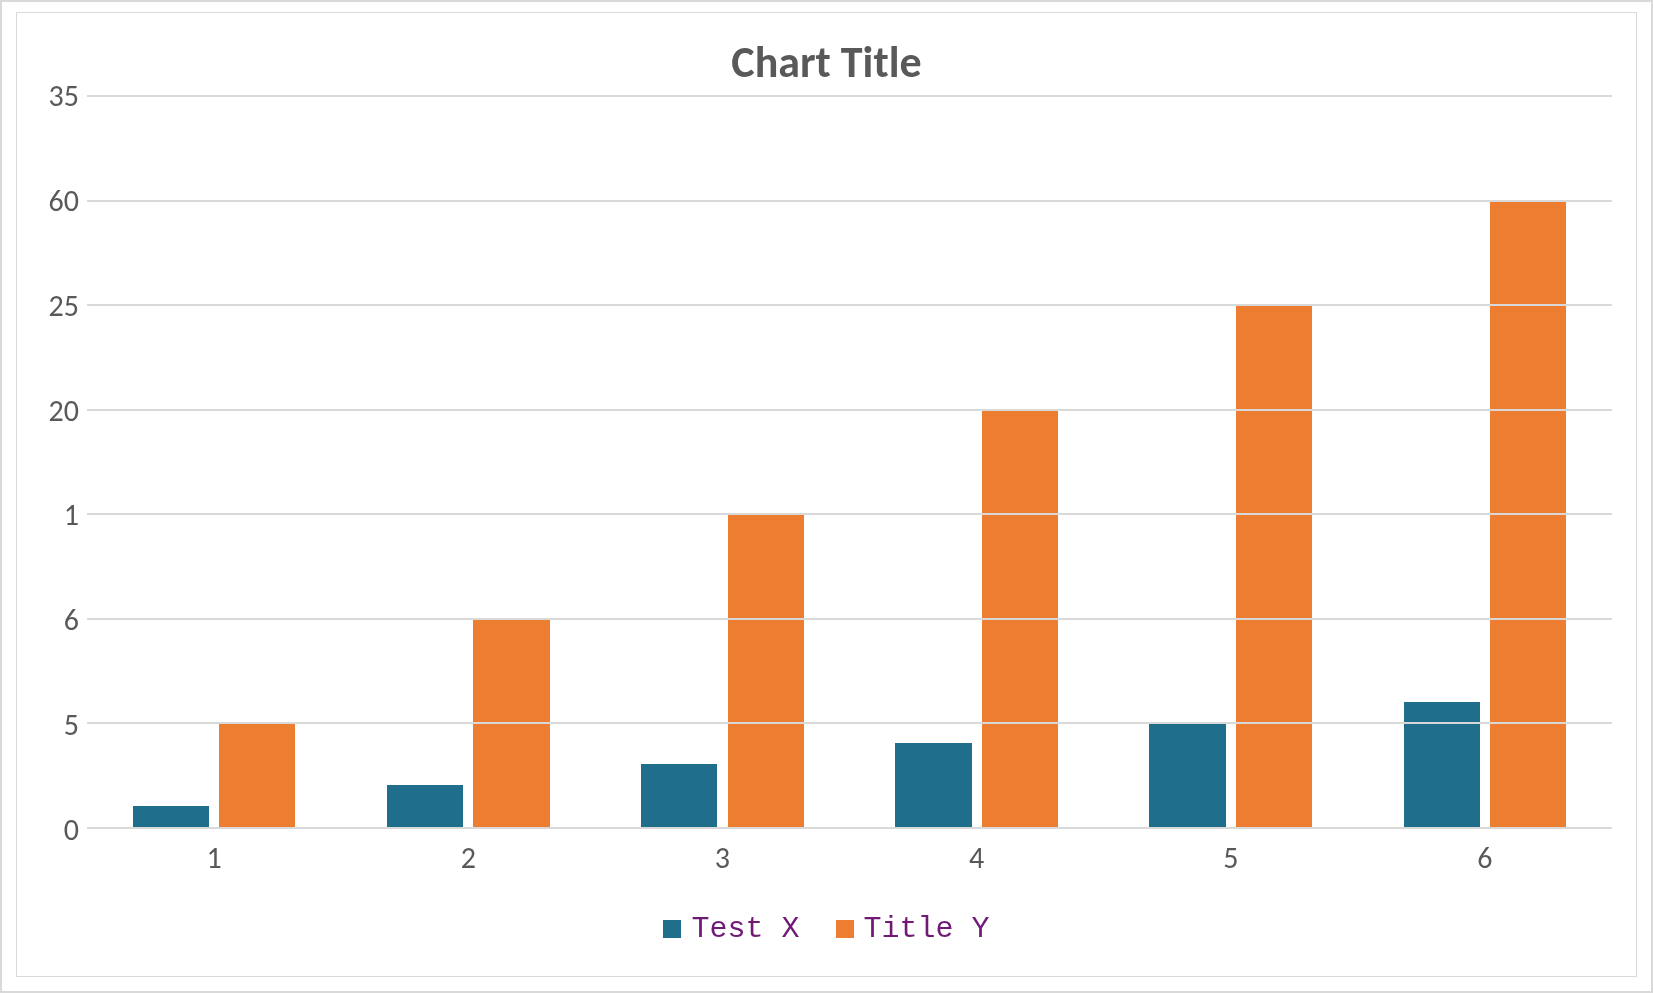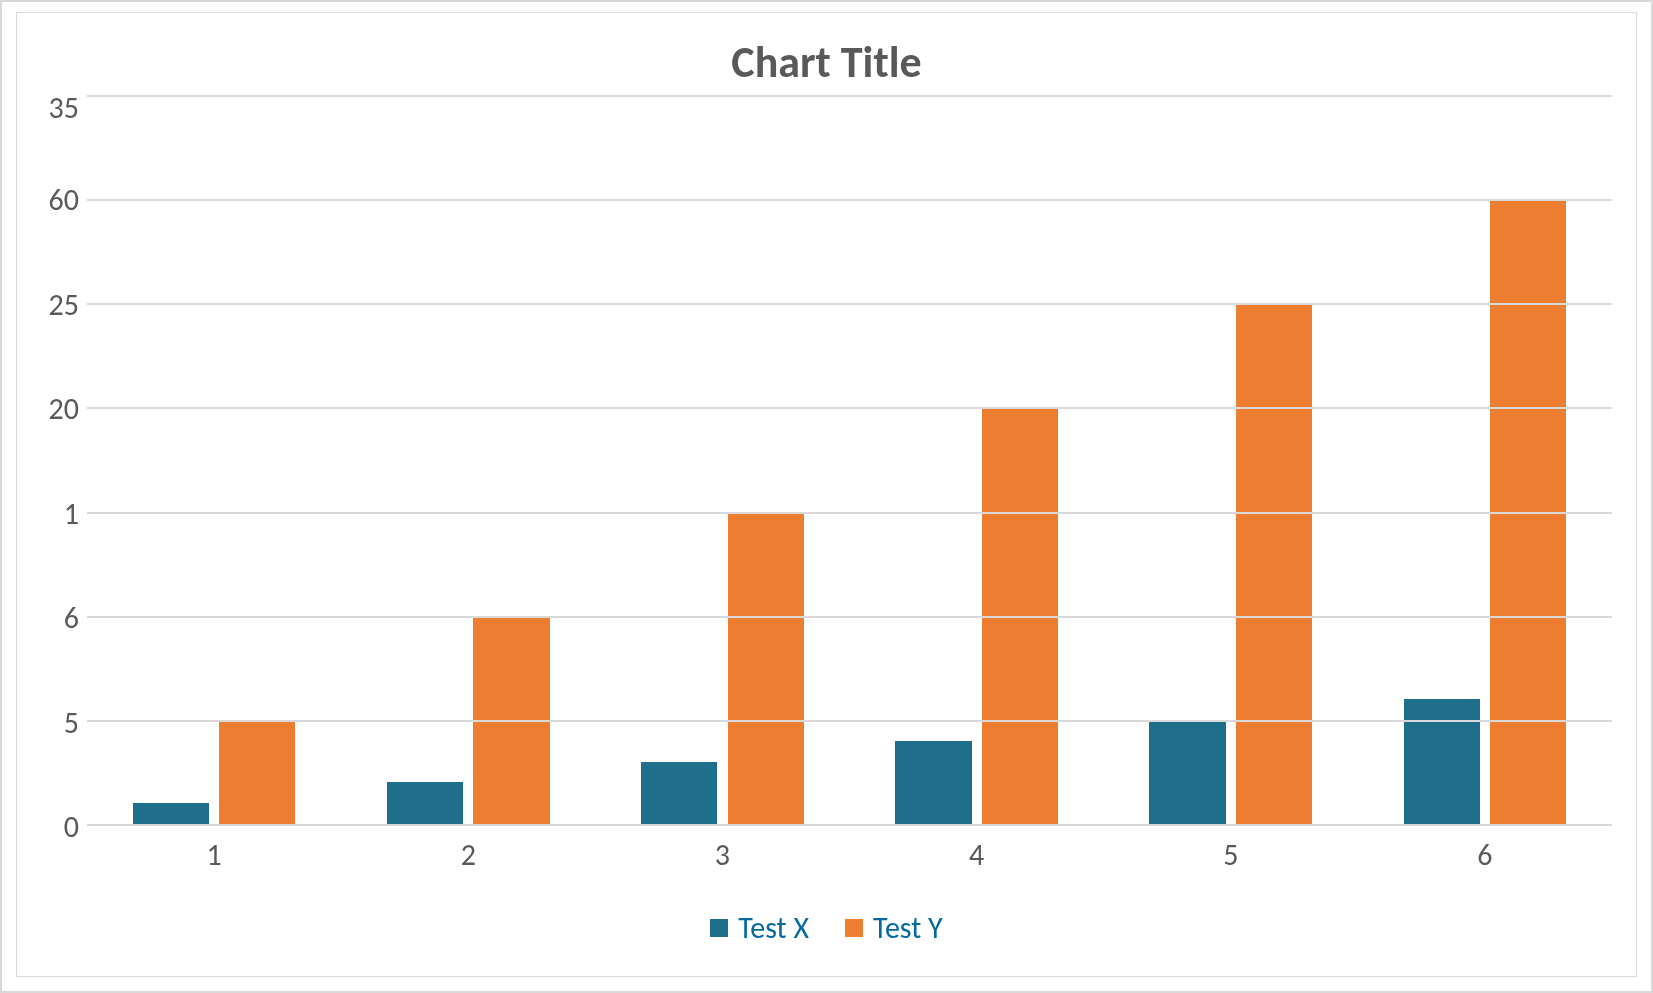--- a/index.html
+++ b/index.html
@@ -88,21 +88,22 @@
     font-size: 30px;
     color: #595959;
   }
   .legend {
     display: flex;
     justify-content: center;
     align-items: center;
     gap: 36px;
     padding: 36px 0 30px 0;
     font-size: 30px;
-    color: #0369a1;
+    color: #701a75;
+    font-family: Liberation Mono, monospace;
   }
   .legend-item {
     display: flex;
     align-items: center;
     gap: 10px;
   }
   .legend-swatch {
     width: 18px;
     height: 18px;
   }
@@ -119,21 +120,21 @@
 
     <div class="plot-row">
       <div class="y-axis" id="y-axis">
           <div class="y-tick-label" style="top: 100%;">0</div>
           <div class="y-tick-label" style="top: 85.7143%;">5</div>
           <div class="y-tick-label" style="top: 71.4286%;">6</div>
           <div class="y-tick-label" style="top: 57.1429%;">1</div>
           <div class="y-tick-label" style="top: 42.8571%; margin-left: 48px;">20</div>
           <div class="y-tick-label" style="top: 28.5714%; margin-left: 40px;">25</div>
           <div class="y-tick-label" style="top: 14.2857%;">60</div>
-          <div class="y-tick-label" style="top: 0%; margin-top: 12px;">35</div>
+          <div class="y-tick-label" style="top: 0%;">35</div>
         </div>
       <div class="plot-area" id="plot-area">
         <div class="bars-layer" id="bars-layer">
             <div class="cat-slot">
               <div class="bar series-0" style="height: 2.85714%; width: 30%; left: 18%; background: rgb(31, 110, 140);"></div>
               <div class="bar series-1" style="height: 14.2857%; width: 30%; left: 52%; background: rgb(237, 125, 49);"></div>
             </div>
             <div class="cat-slot">
               <div class="bar series-0" style="height: 5.71429%; width: 30%; left: 18%; background: rgb(31, 110, 140);"></div>
               <div class="bar series-1" style="height: 28.5714%; width: 30%; left: 52%; background: rgb(237, 125, 49);"></div>
@@ -174,18 +175,18 @@
         <div class="x-tick-label">6</div>
       </div>
 
     <div class="legend" id="legend">
         <div class="legend-item">
           <span class="legend-swatch series-0" style="background: rgb(31, 110, 140);"></span>
           <span>Test X</span>
         </div>
         <div class="legend-item">
           <span class="legend-swatch series-1" style="background: rgb(237, 125, 49);"></span>
-          <span>Test Y</span>
+          <span>Title Y</span>
         </div>
       </div>
 
   </div>
 </div>
 
 </body></html>

